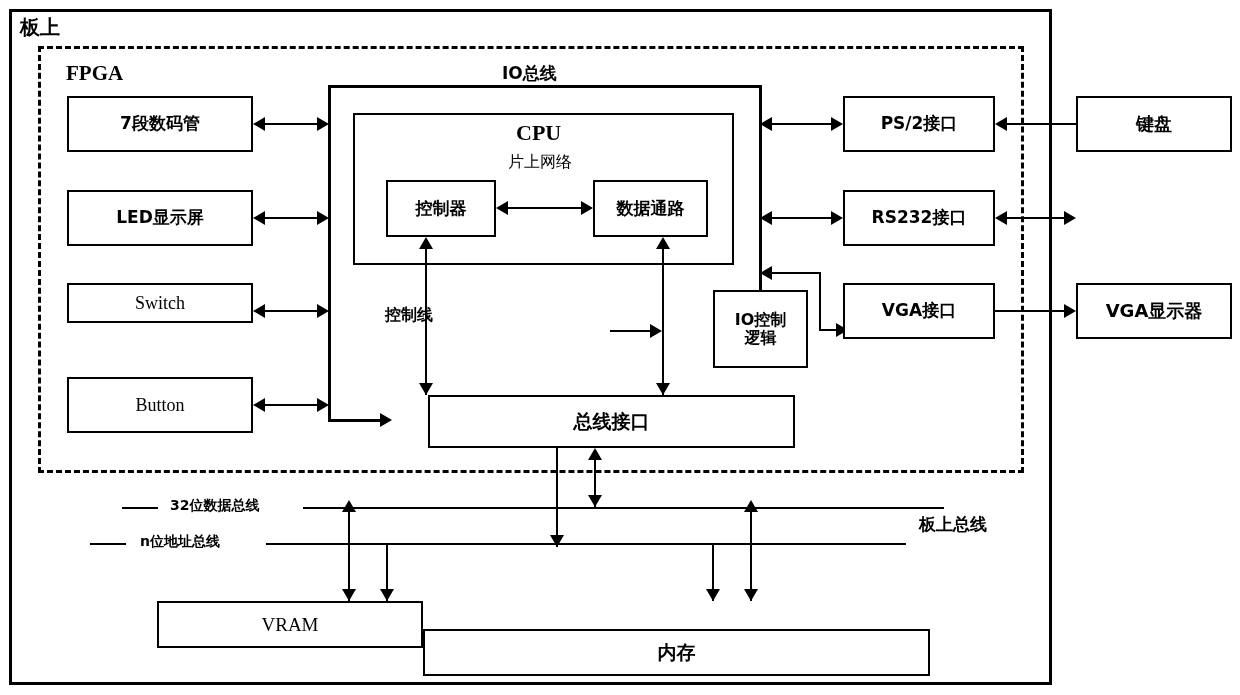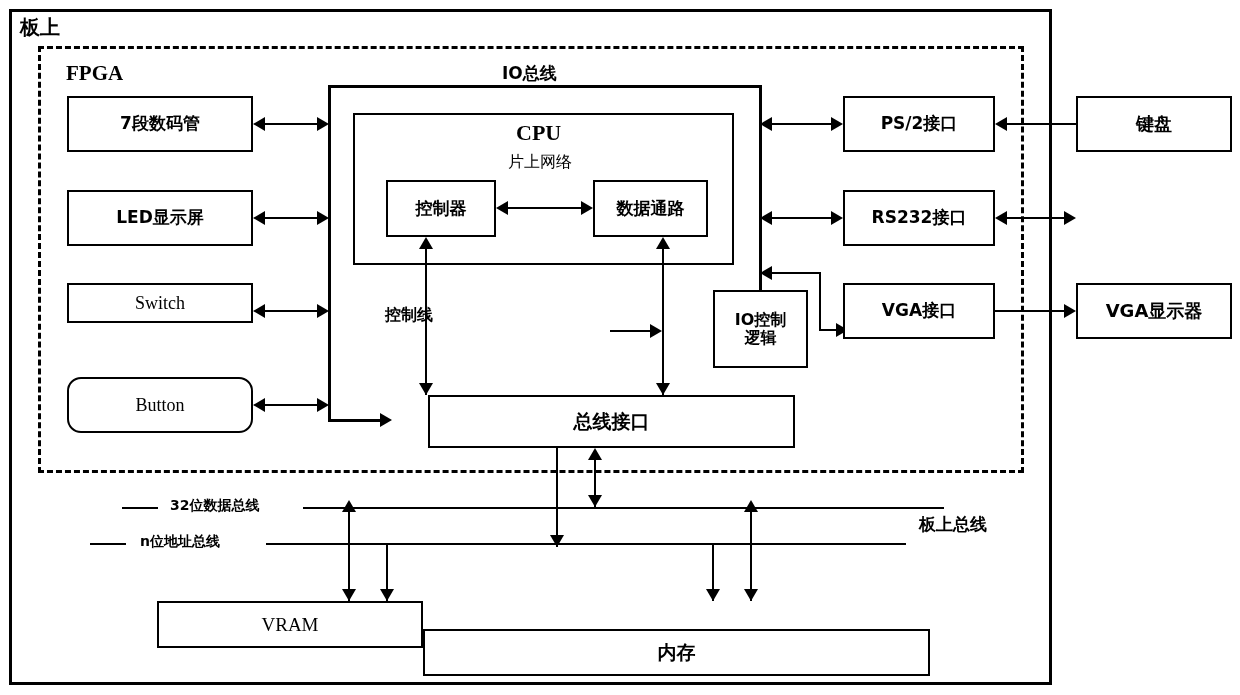--- a/index.html
+++ b/index.html
@@ -108,21 +108,21 @@
 
   <div class="abs blk cn" style="left:67px;top:96px;width:186px;height:56px;font-size:17px;">
     <span class="blk-lbl">7段数码管</span>
   </div>
   <div class="abs blk cn" style="left:67px;top:190px;width:186px;height:56px;font-size:17px;">
     <span class="blk-lbl">LED显示屏</span>
   </div>
   <div class="abs blk lat" style="left:67px;top:283px;width:186px;height:40px;font-size:18px;">
     <span class="blk-lbl">Switch</span>
   </div>
-  <div class="abs blk lat" style="left:67px;top:377px;width:186px;height:56px;font-size:18px;border-radius:14px;">
+  <div class="abs blk lat" style="left:67px;top:377px;width:186px;height:56px;font-size:18px;">
     <span class="blk-lbl">Button</span>
   </div>
 
   <div class="hline" style="left:265px;top:123px;width:52px;"></div>
   <div class="ar ar-l" style="left:253px;top:117px;"></div>
   <div class="ar ar-r" style="left:317px;top:117px;"></div>
 
   <div class="hline" style="left:265px;top:217px;width:52px;"></div>
   <div class="ar ar-l" style="left:253px;top:211px;"></div>
   <div class="ar ar-r" style="left:317px;top:211px;"></div>

